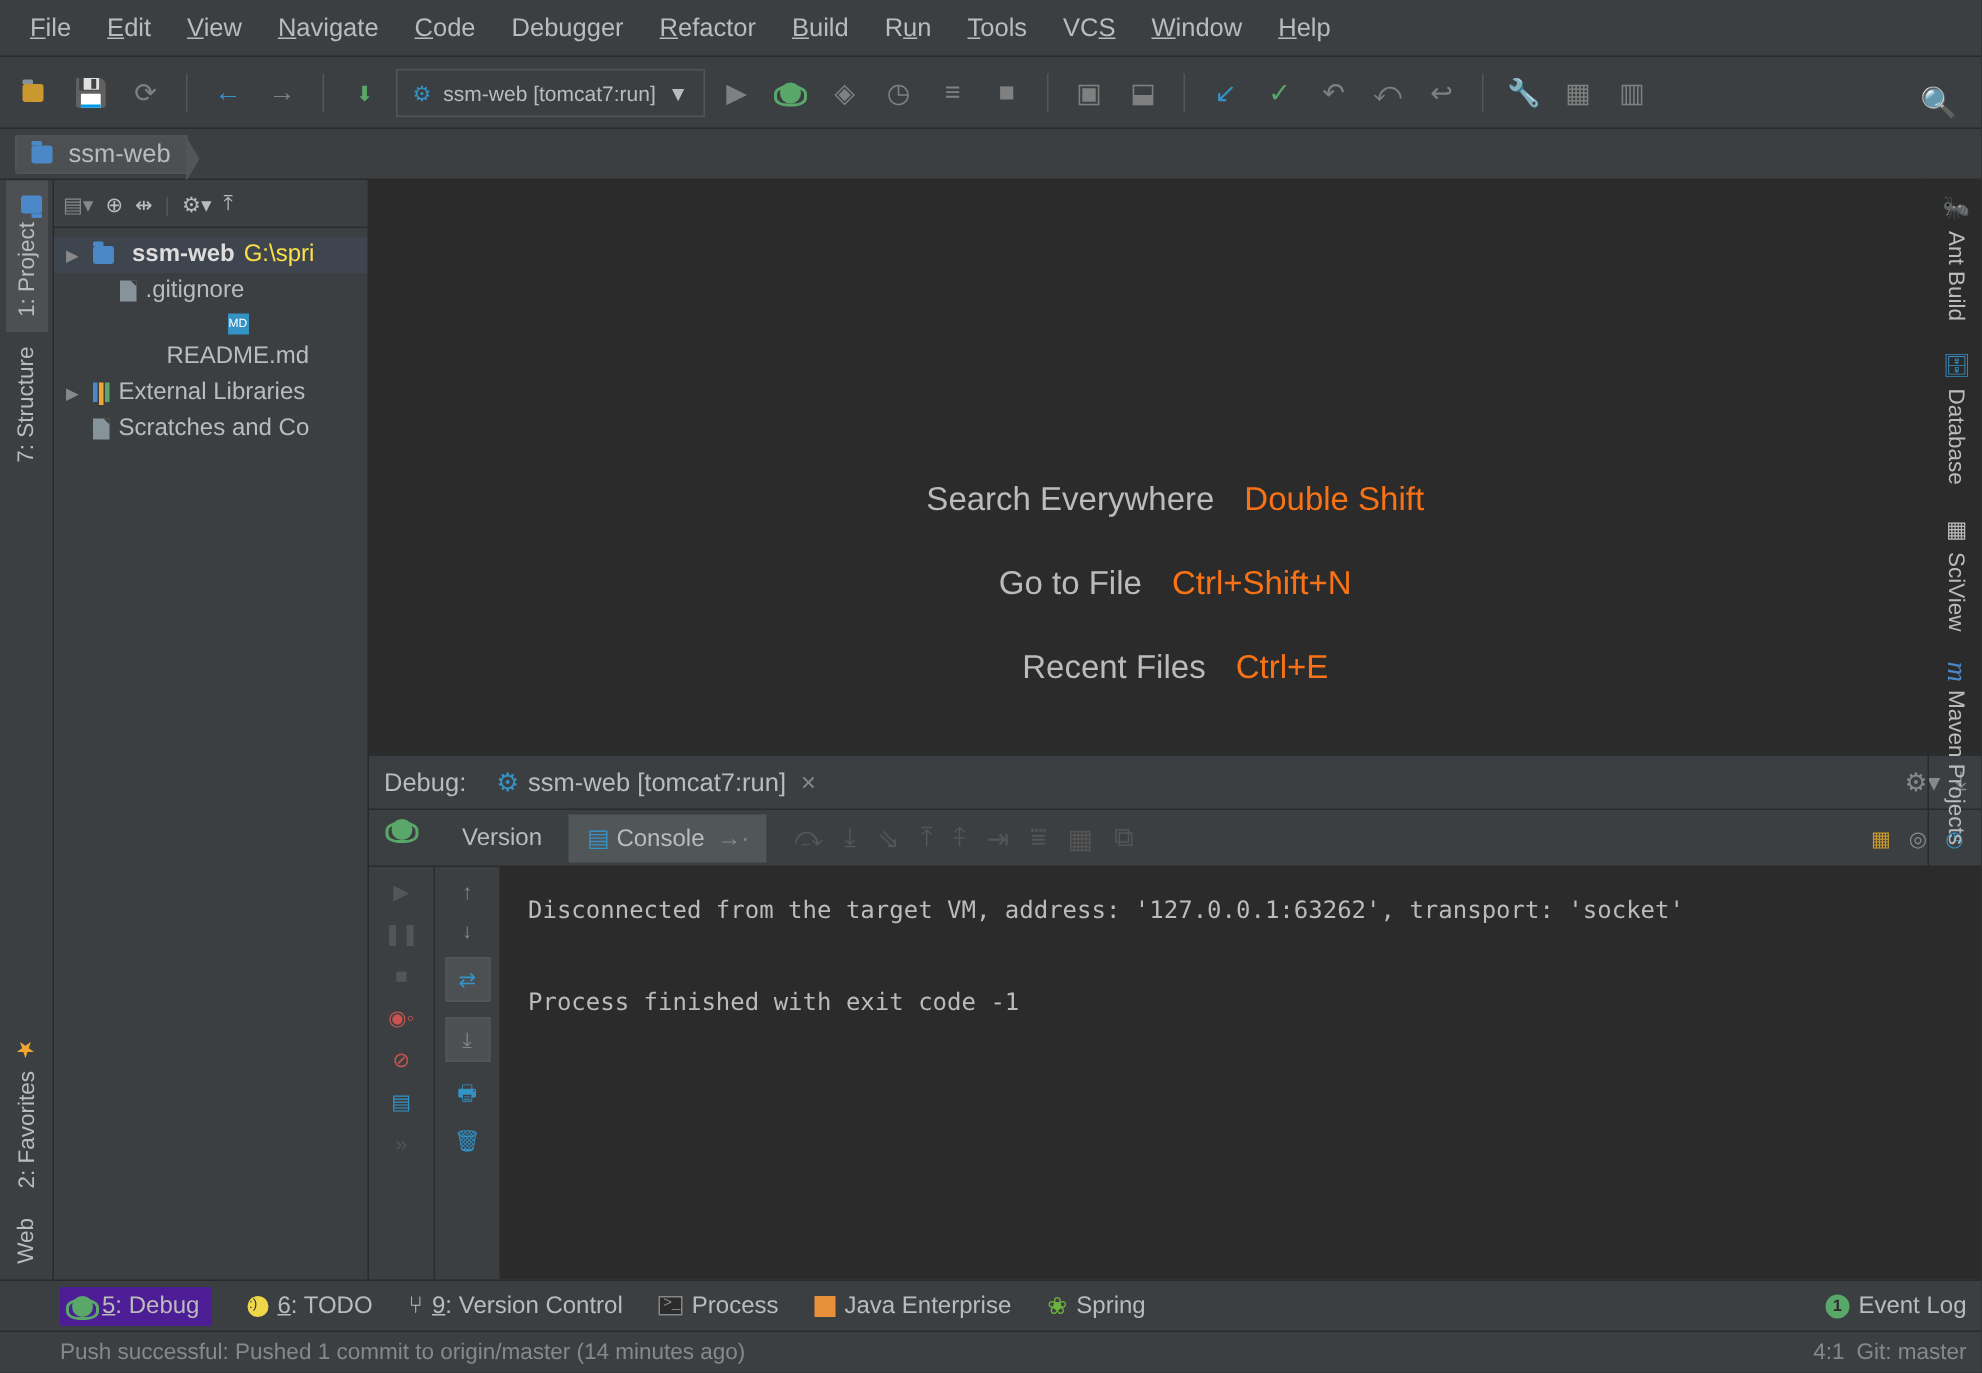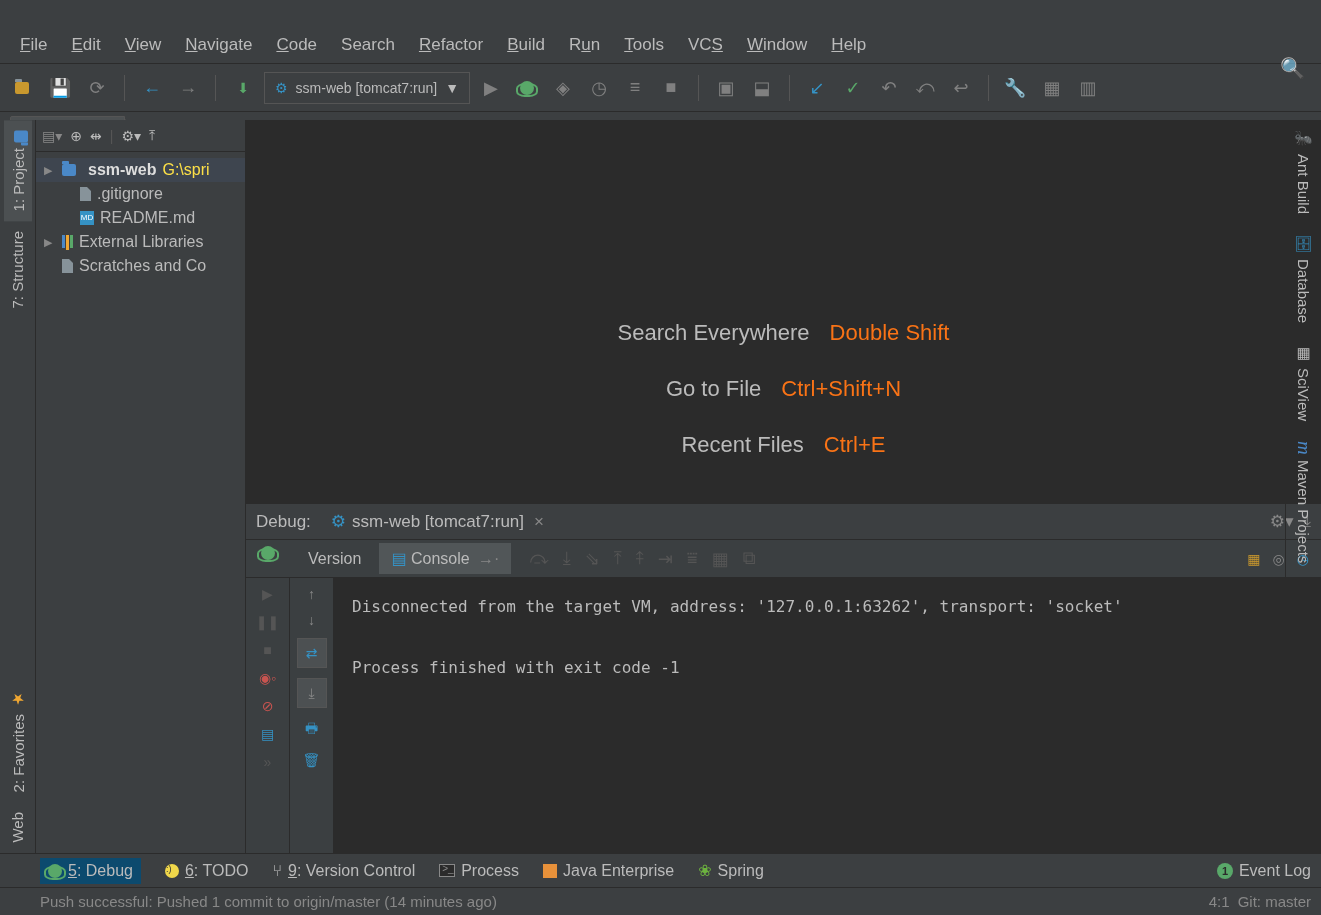--- a/index.html
+++ b/index.html
@@ -13,21 +13,20 @@
   position: relative;
 }
 
 .menubar {
   height: 38px;
   display: flex;
   align-items: center;
   padding: 0 8px;
   border-bottom: 1px solid #2b2b2b;
   font-size: 17px;
-  margin-top: 26px;
 }
 .menubar .menu-item {
   padding: 4px 12px;
   cursor: pointer;
 }
 .menubar .menu-item .mn { text-decoration: underline; }
 
 .toolbar {
   height: 48px;
   display: flex;
@@ -264,21 +263,21 @@
 </style>
 </head>
 <body>
 
 <div class="menubar">
   <div class="menu-item"><span class="mn">F</span>ile</div>
   <div class="menu-item"><span class="mn">E</span>dit</div>
   <div class="menu-item"><span class="mn">V</span>iew</div>
   <div class="menu-item"><span class="mn">N</span>avigate</div>
   <div class="menu-item"><span class="mn">C</span>ode</div>
-  <div class="menu-item">Search</div>
+  <div class="menu-item">Debugger</div>
   <div class="menu-item"><span class="mn">R</span>efactor</div>
   <div class="menu-item"><span class="mn">B</span>uild</div>
   <div class="menu-item">R<span class="mn">u</span>n</div>
   <div class="menu-item"><span class="mn">T</span>ools</div>
   <div class="menu-item">VC<span class="mn">S</span></div>
   <div class="menu-item"><span class="mn">W</span>indow</div>
   <div class="menu-item"><span class="mn">H</span>elp</div>
 </div>
 
 <div class="toolbar">
@@ -360,21 +359,21 @@
       <div class="tree-row sel">
         <span class="tree-arrow">▶</span>
         <span class="folder-icon blue"></span>
         <b>ssm-web</b>
         <span class="path">G:\spri</span>
       </div>
       <div class="tree-row" style="padding-left:44px;">
         <span class="file-ico"></span>
         <span>.gitignore</span>
       </div>
-      <div class="tree-row" style="padding-left:44px;">
+      <div class="tree-row" style="padding-left:44px;flex-direction:column;">
         <span class="md-ico">MD</span>
         <span>README.md</span>
       </div>
       <div class="tree-row">
         <span class="tree-arrow">▶</span>
         <span class="books-ico">
             <span></span>
             <span></span>
             <span></span>
           </span>
@@ -480,21 +479,21 @@
       <span>▦</span>
       <span>SciView</span>
     </div>
   <div class="vtab">
       <span class="m-ico">m</span>
       <span>Maven Projects</span>
     </div>
 </div>
 
 <div class="bottombar">
-  <div class="bitem" style="background:#0c4a6e;padding:4px 8px;margin-left:30px;">
+  <div class="bitem" style="background:#4c1d95;padding:4px 8px;margin-left:30px;">
     <span class="bug-ico"></span>
     <span><span class="u">5</span>: Debug</span>
   </div>
   <div class="bitem">
     <span class="todo-ico"></span>
     <span><span class="u">6</span>: TODO</span>
   </div>
   <div class="bitem">
     <span class="vc-ico">⑂</span>
     <span><span class="u">9</span>: Version Control</span>

